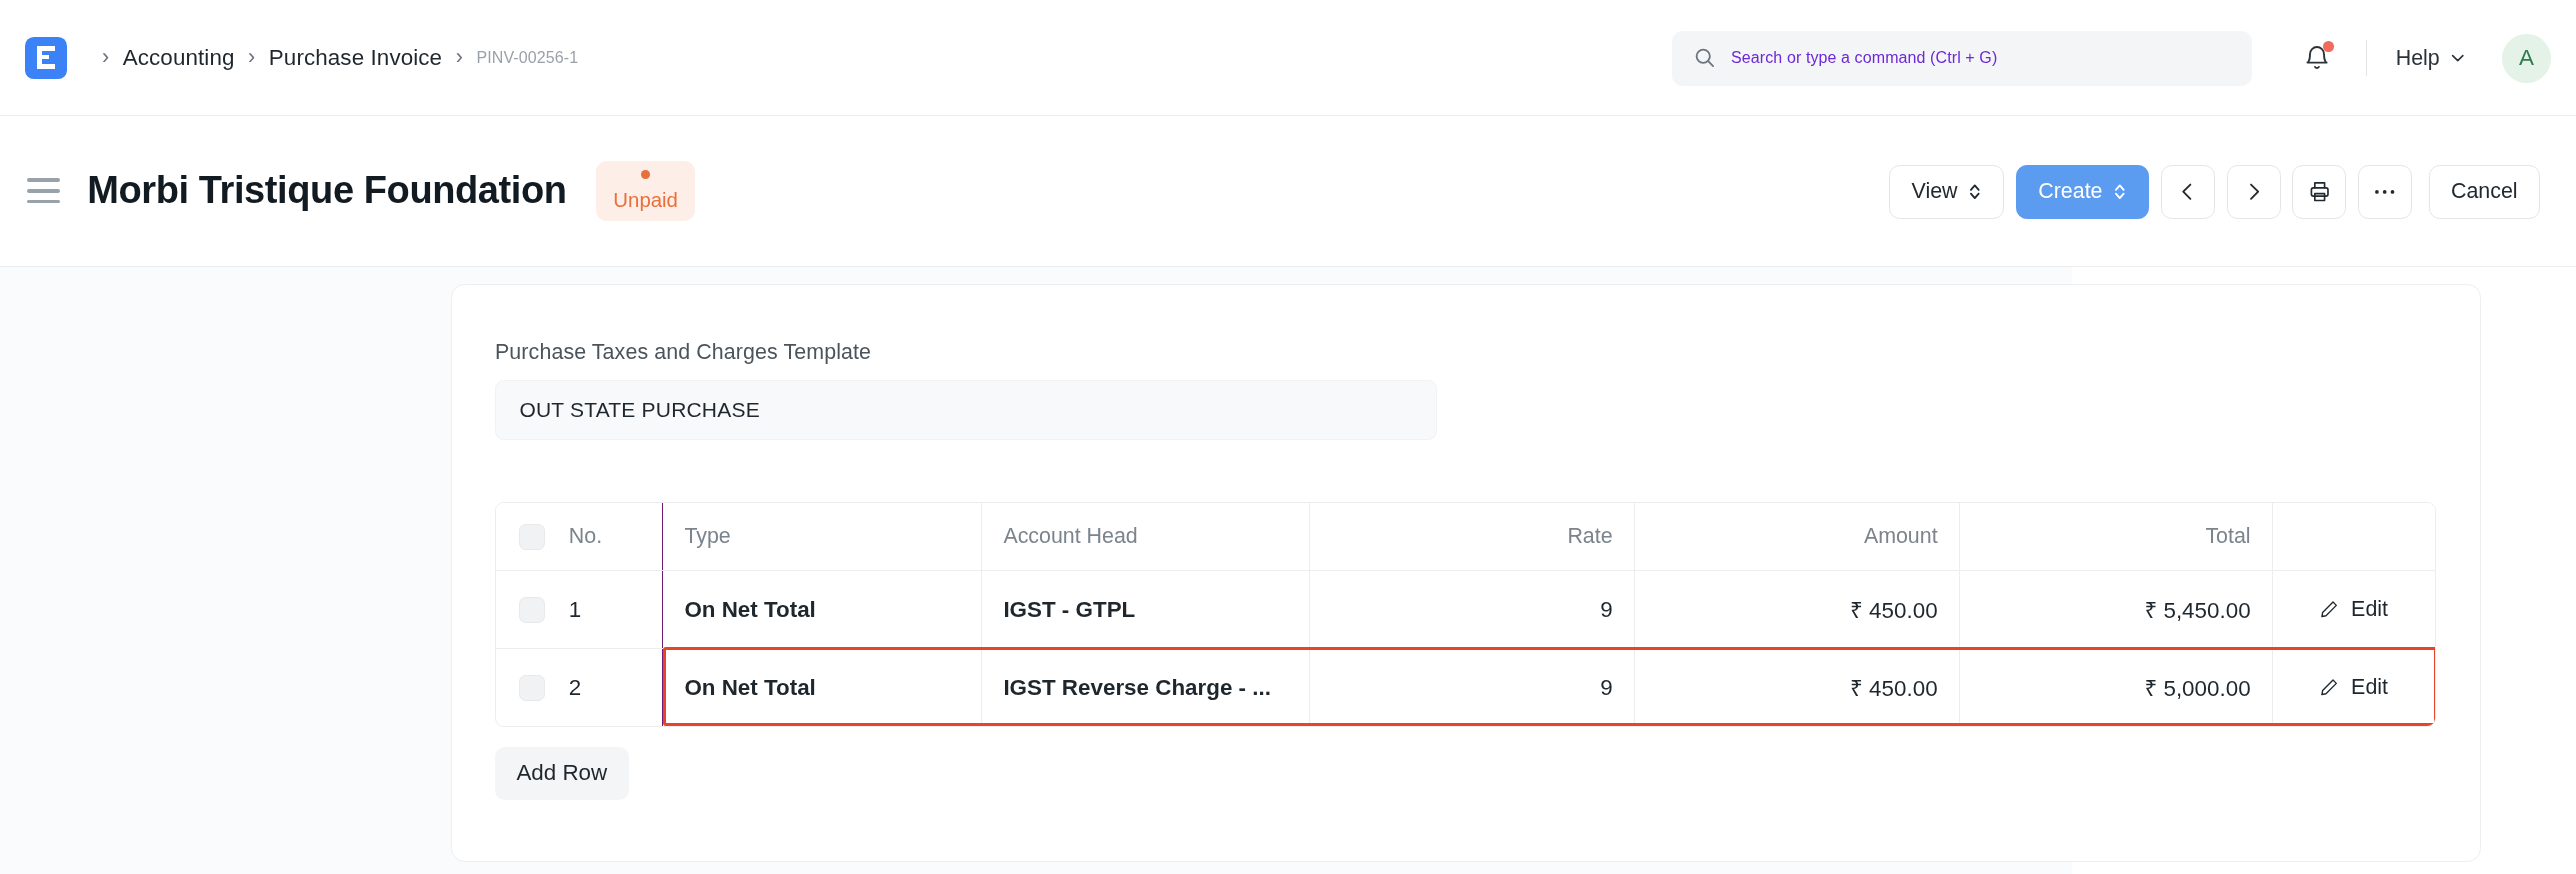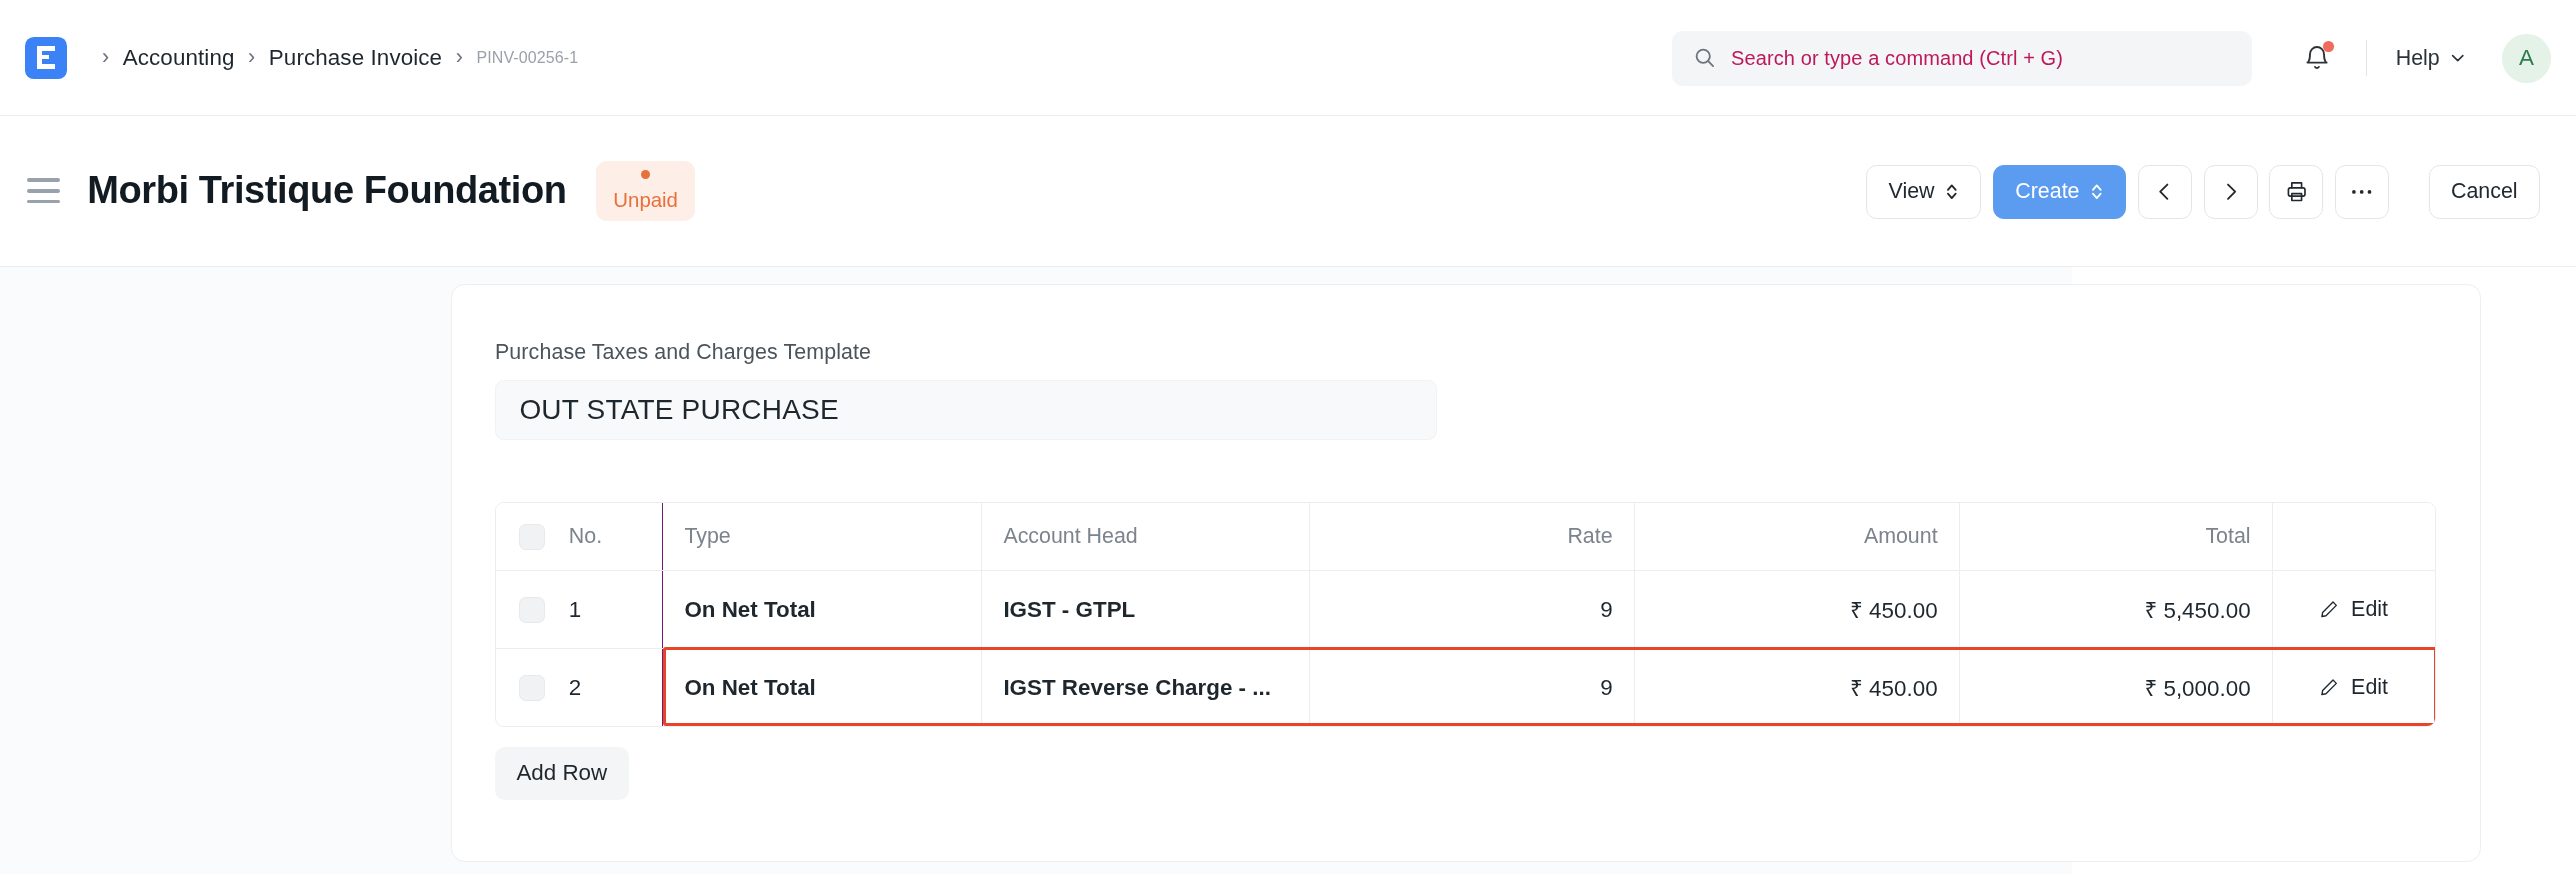--- a/index.html
+++ b/index.html
@@ -96,22 +96,22 @@
     display: flex;
     align-items: center;
     padding: 0 21.4px;
     gap: 14.6px;
   }
   .searchbox .sicon {
     width: 23.4px; height: 23.4px;
     flex-shrink: 0;
   }
   .searchbox .sph {
-    font-size: 20px;
-    color: #be185d;
+    font-size: 16px;
+    color: #6d28d9;
     letter-spacing: 0.1px;
   }
 
   .bell-wrap {
     position: relative;
     width: 39px; height: 39px;
     margin-left: 46px;
     display: flex; align-items: center; justify-content: center;
   }
   .bell-dot {
@@ -237,21 +237,21 @@
   }
   .btn.primary {
     background: #5b9bf0;
     border-color: #5b9bf0;
     color: #ffffff;
   }
   .btn.icononly {
     width: 54px;
     padding: 0;
   }
-  .btn.cancel { margin-left: 28px; }
+  .btn.cancel { margin-left: 5px; }
 
   .caret-ud {
     display: inline-flex;
     flex-direction: column;
     gap: 2.9px;
     align-items: center;
   }
 
   
   .page-body {
@@ -283,21 +283,21 @@
   .tmpl-input {
     margin-top: 15.6px;
     width: 942px;
     height: 60px;
     background: #f8f9fa;
     border: 1px solid #f1f2f4;
     border-radius: 8.8px;
     display: flex;
     align-items: center;
     padding: 0 23.4px;
-    font-size: 28px;
+    font-size: 21px;
     color: #1f272e;
     letter-spacing: 0.2px;
   }
 
   .grid-block { position: absolute; left: 43px; top: 201px; }
 
   .grid-table {
     margin-top: 16.6px;
     width: 1941px;
     border: 1px solid #ebedef;

